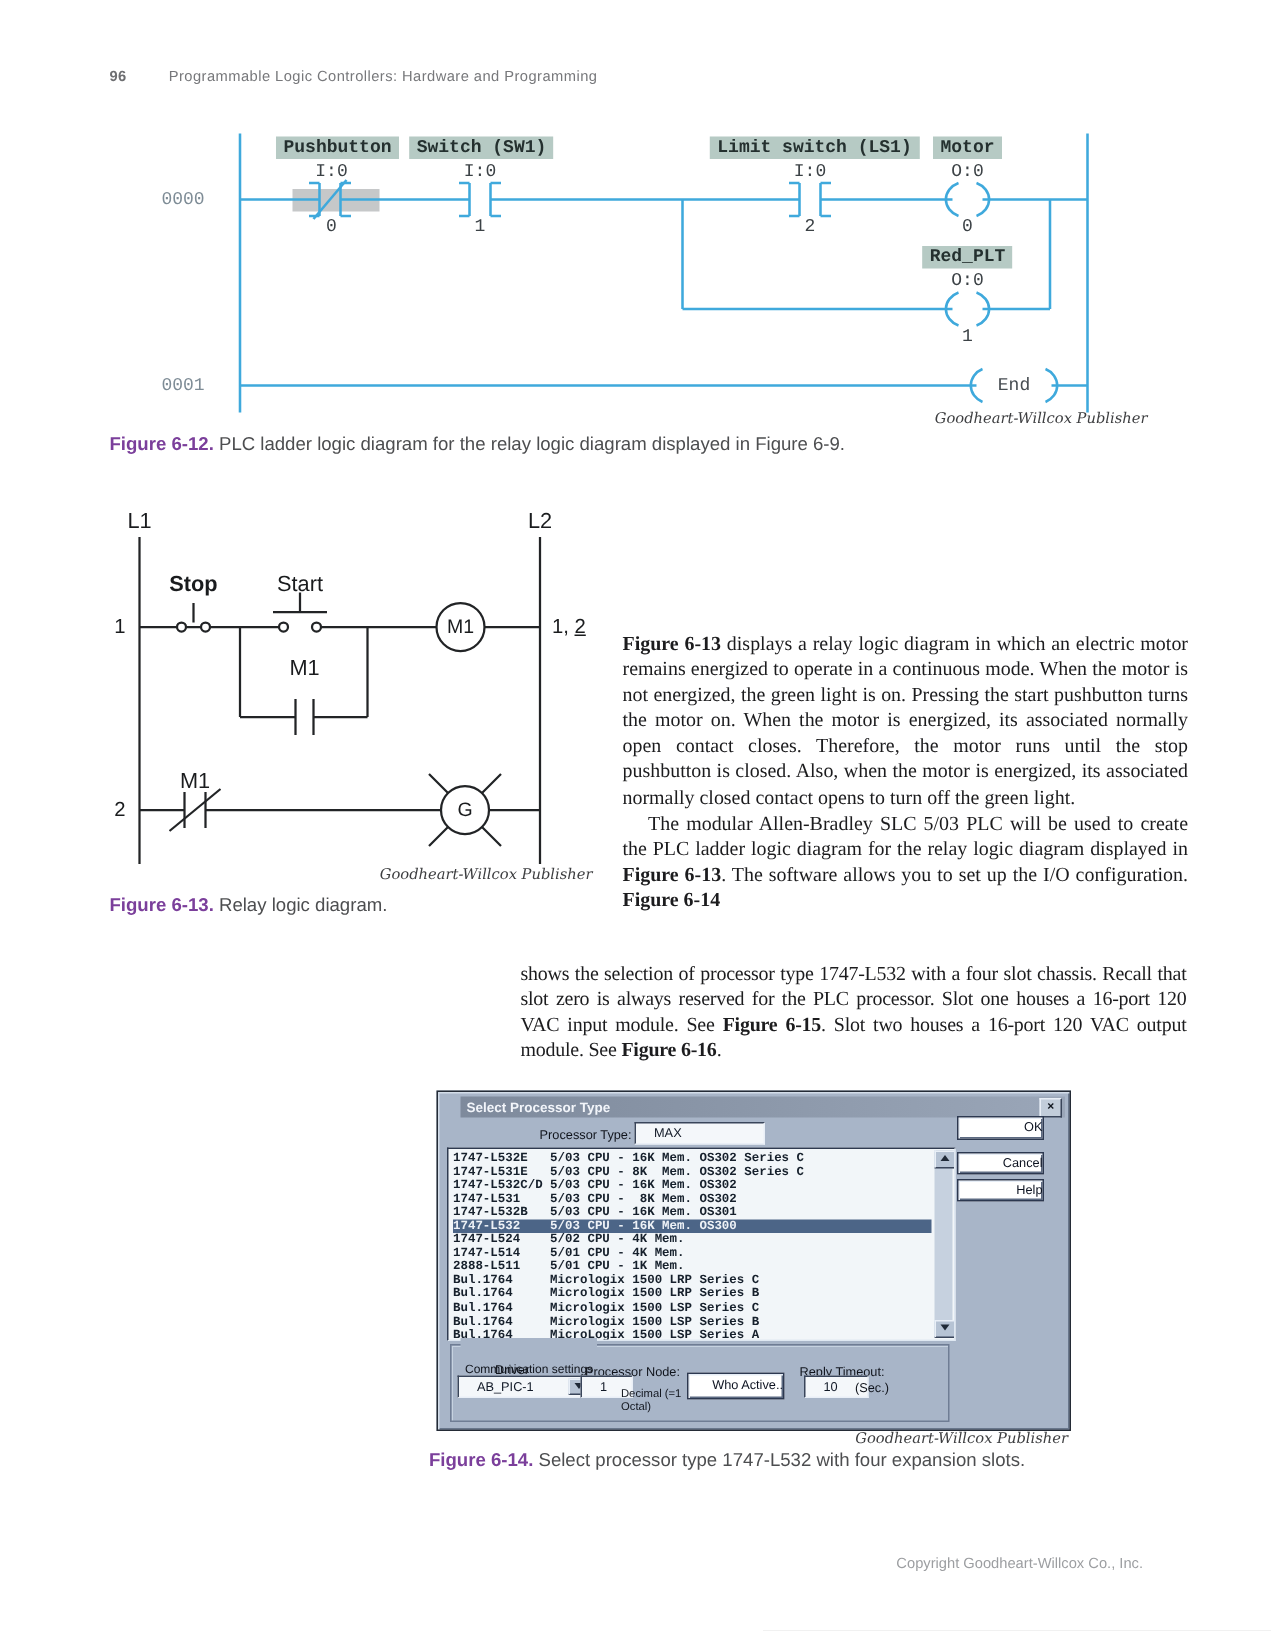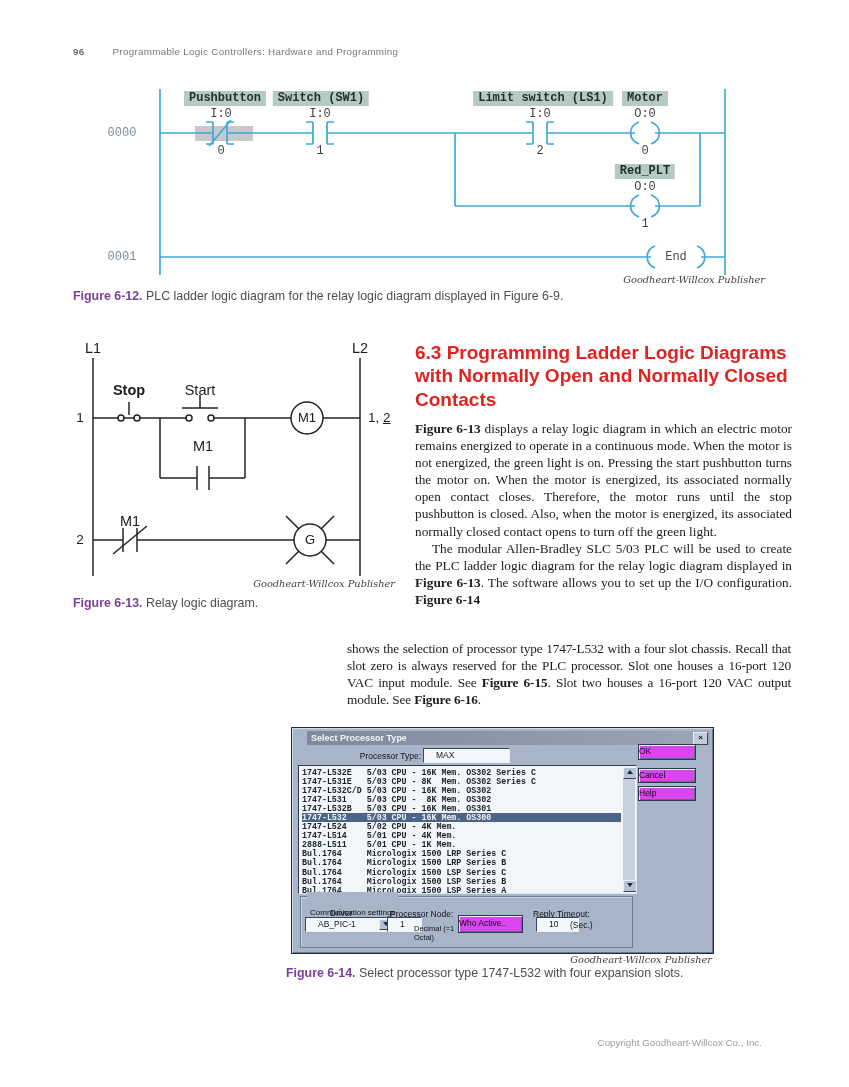--- a/index.html
+++ b/index.html
@@ -45,23 +45,23 @@
        box-shadow:inset 1px 1px 0 #d3dde9,inset -1px -1px 0 #69778c;}
   .titlebar{position:absolute;left:15px;right:3px;top:3px;height:14px;
             background:linear-gradient(90deg,#7e8a9c,#9aa6b8);}
   .titlebar .ttl{font:700 9px/14px "Liberation Sans",sans-serif;color:#f2f5fa;padding-left:4px;display:block;}
   .closebtn{position:absolute;top:1px;right:2px;width:13px;height:11px;background:#c2cdda;
             border:1px solid;border-color:#e9eff7 #39455a #39455a #e9eff7;
             font:700 8px/9px "Liberation Sans",sans-serif;text-align:center;color:#10161f;}
   .wlabel{font:8.5px/10px "Liberation Sans",sans-serif;color:#10141c;white-space:nowrap;}
   .wfield{background:#f4f7fa;border:1px solid;border-color:#39455a #e9eff7 #e9eff7 #39455a;
           font:8.5px/12px "Liberation Sans",sans-serif;color:#101826;padding-left:12px;}
-  .wbtn{background:#d946ef;border:1px solid #2c3850;
+  .wbtn{background:#ffffff;border:1px solid #2c3850;
         box-shadow:inset 1px 1px 0 #e6edf6,inset -1px -1px 0 #5c6a82;
-        font:8.5px/13px "Liberation Sans",sans-serif;text-align:left;color:#0c1220;}
+        font:8.5px/13px "Liberation Sans",sans-serif;text-align:right;color:#0c1220;}
   .plist{background:#f2f6f9;border:1px solid;border-color:#2e3a50 #dfe8f2 #dfe8f2 #2e3a50;overflow:hidden;}
   .plist-rows{position:absolute;left:3px;top:2px;right:15px;}
   .plist-row{font:700 8.3px/9.05px "Liberation Mono",monospace;color:#16202c;white-space:pre;height:9.05px;}
   .plist-row.sel{background:#4c6587;color:#eef2f7;}
   .sb{position:absolute;top:1px;bottom:1px;right:1px;width:12px;background:#c6d1df;}
   .sbtn{position:absolute;left:0;width:12px;height:10px;background:#b6c3d4;
         border:1px solid;border-color:#e9eff7 #39455a #39455a #e9eff7;}
   .tri{width:0;height:0;margin:2px auto 0;}
   .tri-up{border-left:3px solid transparent;border-right:3px solid transparent;border-bottom:4px solid #202a38;}
   .tri-dn{border-left:3px solid transparent;border-right:3px solid transparent;border-top:4px solid #202a38;}
@@ -192,21 +192,20 @@
     <div class="abs ctr r13-in" style="left:235px;top:201px;">G</div>
     <div class="abs r13-ref" style="left:293px;top:78px;">
       <span>1, </span><span class="ul">2</span>
     </div>
   </div>
   <div class="abs credit" style="left:75px;top:578px;width:320px;">Goodheart-Willcox Publisher</div>
   <div class="abs cap" style="left:73px;top:596px;">
     <span class="figlab">Figure 6-13.</span><span> Relay logic diagram.</span>
   </div>
 
-  <div class="abs h63" style="left:415px;top:341px;width:380px;">6.3 Programming Ladder Logic Diagrams with Normally Open and Normally Closed Contacts</div>
 
   <div class="abs body-txt" style="left:415px;top:420px;width:377px;">
     <p class="para"><b>Figure 6-13</b><span> displays a relay logic diagram in which an electric motor remains energized to operate in a continuous mode. When the motor is not energized, the green light is on. Pressing the start pushbutton turns the motor on. When the motor is energized, its associated normally open contact closes. Therefore, the motor runs until the stop pushbutton is closed. Also, when the motor is energized, its associated normally closed contact opens to turn off the green light.</span></p>
     <p class="para indent"><span>The modular Allen-Bradley SLC 5/03 PLC will be used to create the PLC ladder logic diagram for the relay logic diagram displayed in </span><b>Figure 6-13</b><span>. The software allows you to set up the I/O configuration. </span><b>Figure 6-14</b></p>
   </div>
 
   <div class="abs body-txt" style="left:347px;top:640px;width:444px;letter-spacing:-0.15px;">
     <p class="para"><span>shows the selection of processor type 1747-L532 with a four slot chassis. Recall that slot zero is always reserved for the PLC processor. Slot one houses a 16-port 120 VAC input module. See </span><b>Figure 6-15</b><span>. Slot two houses a 16-port 120 VAC output module. See </span><b>Figure 6-16</b><span>.</span></p>
   </div>
 

